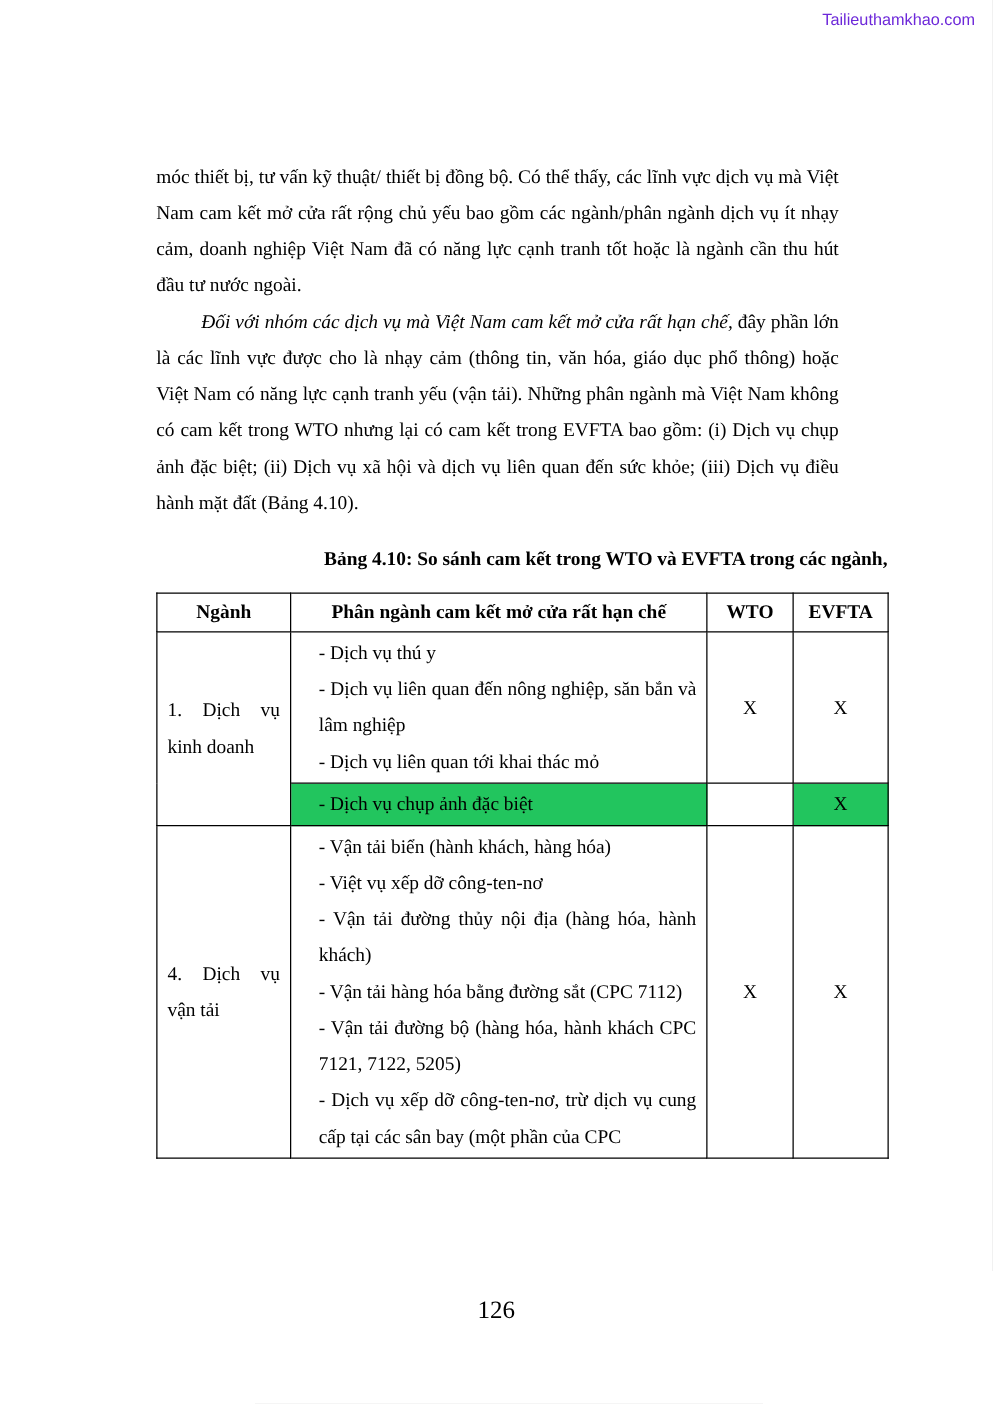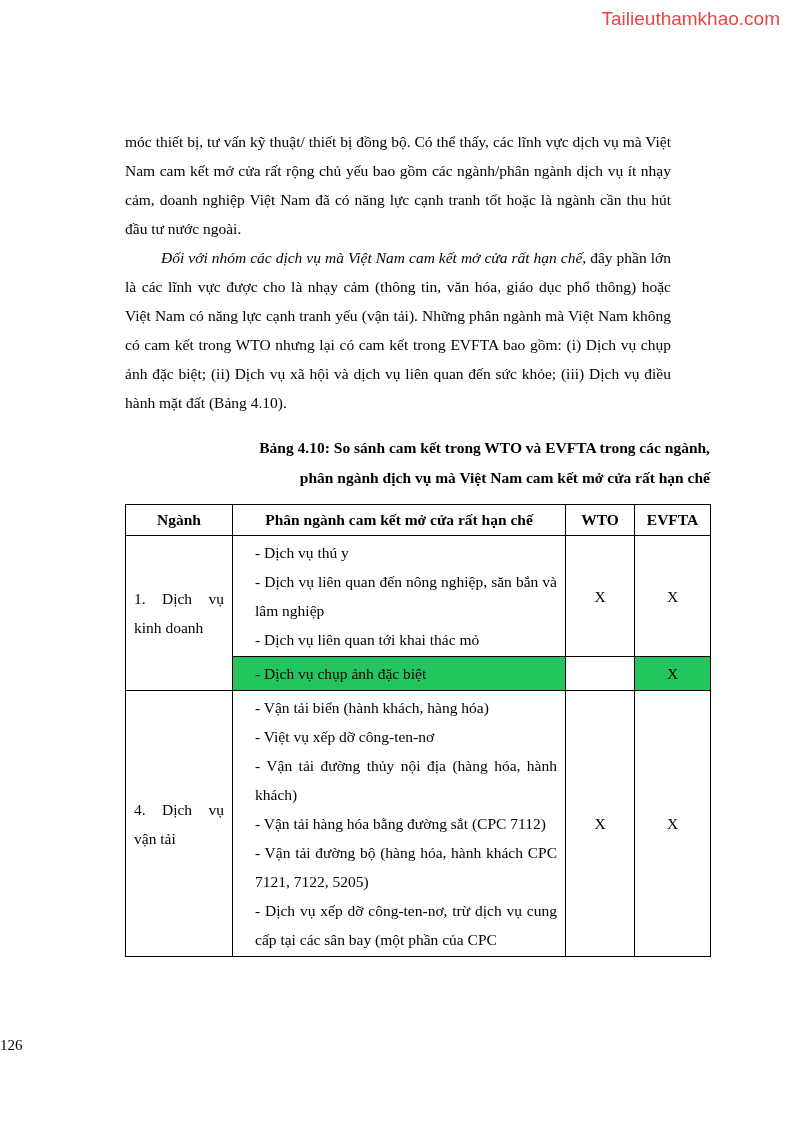--- a/index.html
+++ b/index.html
@@ -8,21 +8,21 @@
     width:794px; height:1123px;
     margin:0 auto;
     background:#ffffff;
     font-family:"Liberation Serif","DejaVu Serif",serif;
     color:#000;
     overflow:hidden;
   }
   .watermark {
     position:absolute; top:8px; right:14px;
     font-family:"Liberation Sans","DejaVu Sans",sans-serif;
-    font-size:19px; color:#ef4444;
+    font-size:13px; color:#6d28d9;
   }
   .content {
     position:absolute; top:127px; left:125px; width:585px;
   }
   .para {
     width:546px;
     font-size:15.5px; line-height:29px;
     text-align:justify;
     margin:0;
   }
@@ -65,39 +65,38 @@
     line-height:29px;
   }
   td.cell-items .item { text-align:justify; }
   td.cell-x {
     text-align:center; vertical-align:middle;
     line-height:29px;
   }
   .shaded { background:#22c55e; }
   .page-number {
     position:absolute; top:1037px; left:0; right:0;
-    text-align:left; font-size:15px;
+    text-align:center; font-size:20px;
   }
 </style>
 </head>
 <body>
 
 <div class="page">
 
   <div class="watermark">Tailieuthamkhao.com</div>
 
   <div class="content">
 
     <p class="para">móc thiết bị, tư vấn kỹ thuật/ thiết bị đồng bộ. Có thể thấy, các lĩnh vực dịch vụ mà Việt Nam cam kết mở cửa rất rộng chủ yếu bao gồm các ngành/phân ngành dịch vụ ít nhạy cảm, doanh nghiệp Việt Nam đã có năng lực cạnh tranh tốt hoặc là ngành cần thu hút đầu tư nước ngoài.</p>
 
     <p class="para indent"><span class="lead-italic">Đối với nhóm các dịch vụ mà Việt Nam cam kết mở cửa rất hạn chế,</span><span> đây phần lớn là các lĩnh vực được cho là nhạy cảm (thông tin, văn hóa, giáo dục phổ thông) hoặc Việt Nam có năng lực cạnh tranh yếu (vận tải). Những phân ngành mà Việt Nam không có cam kết trong WTO nhưng lại có cam kết trong EVFTA bao gồm: (i) Dịch vụ chụp ảnh đặc biệt; (ii) Dịch vụ xã hội và dịch vụ liên quan đến sức khỏe; (iii) Dịch vụ điều hành mặt đất (Bảng 4.10).</span></p>
 
     <div class="table-title">
       <div>Bảng 4.10: So sánh cam kết trong WTO và EVFTA trong các ngành,</div>
-      <div>phân ngành dịch vụ mà Việt Nam cam kết mở cửa rất hạn chế</div>
     </div>
 
     <table class="cmp">
       <colgroup>
         <col class="c-nganh">
           <col class="c-phannganh">
           <col class="c-wto">
           <col class="c-evfta">
       </colgroup>
       <tbody>

